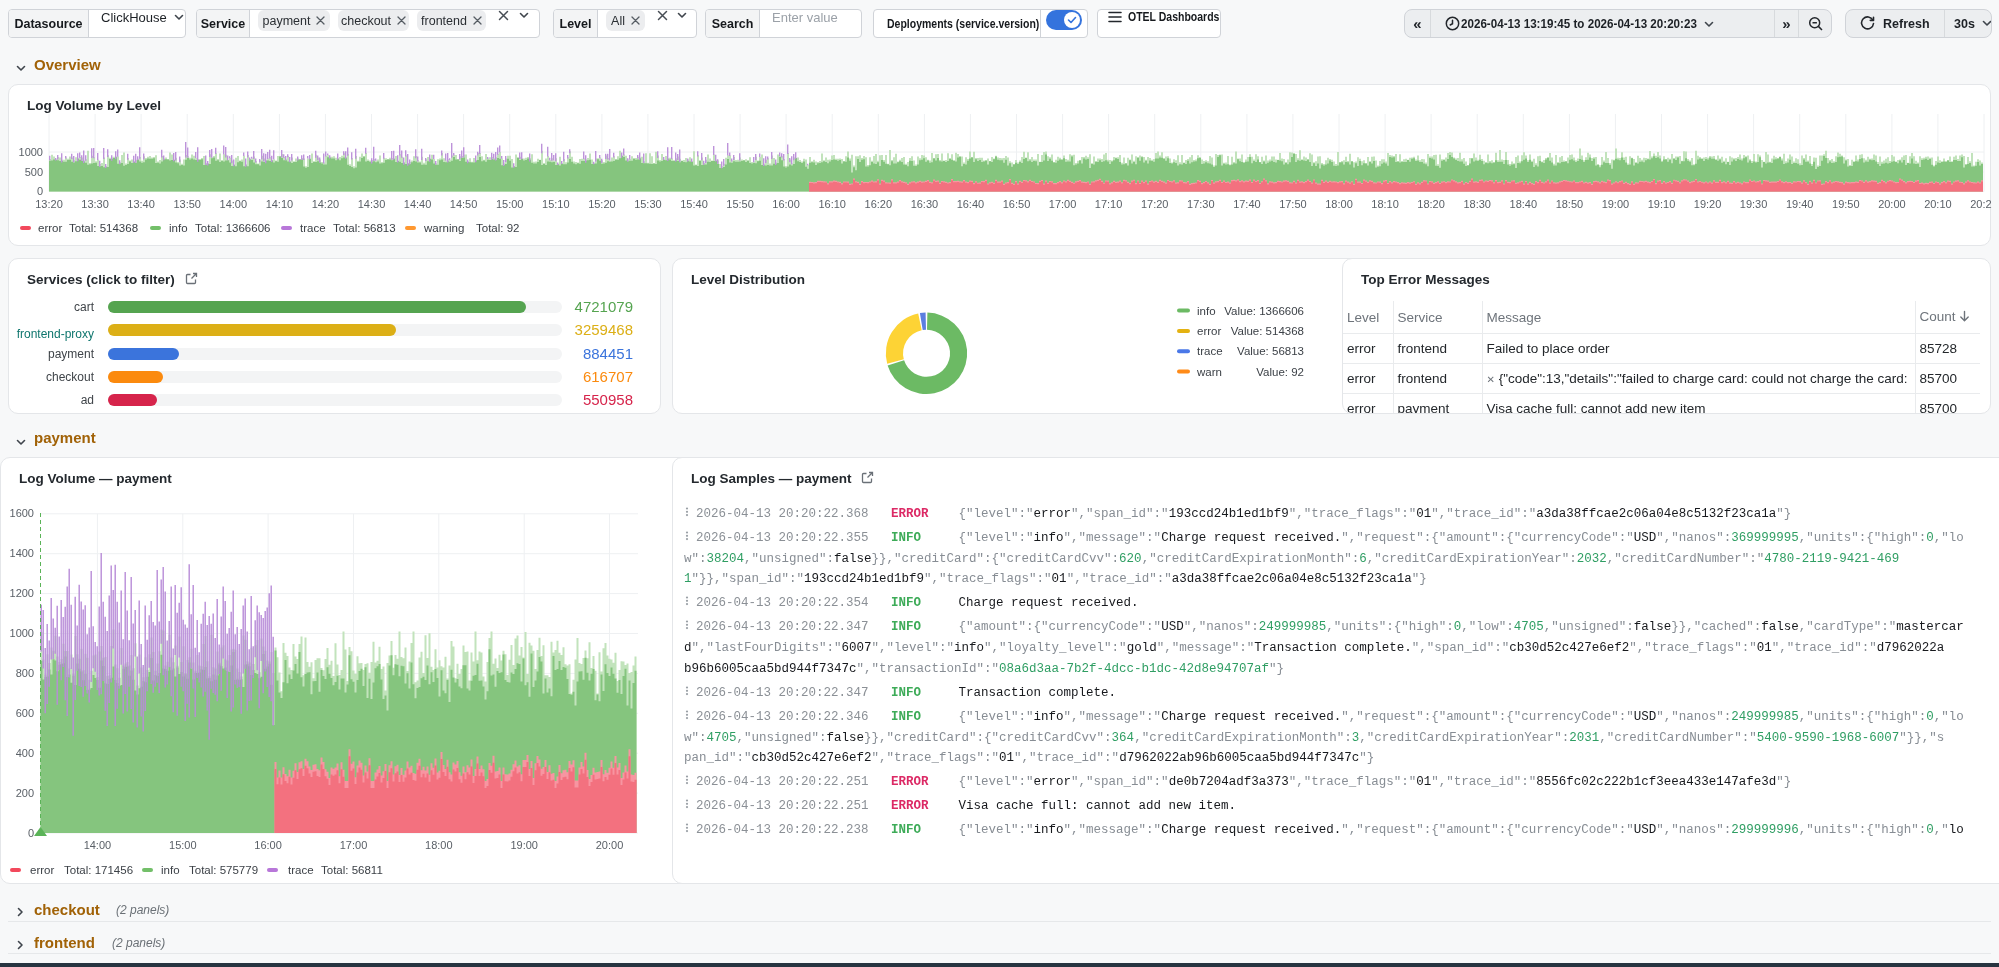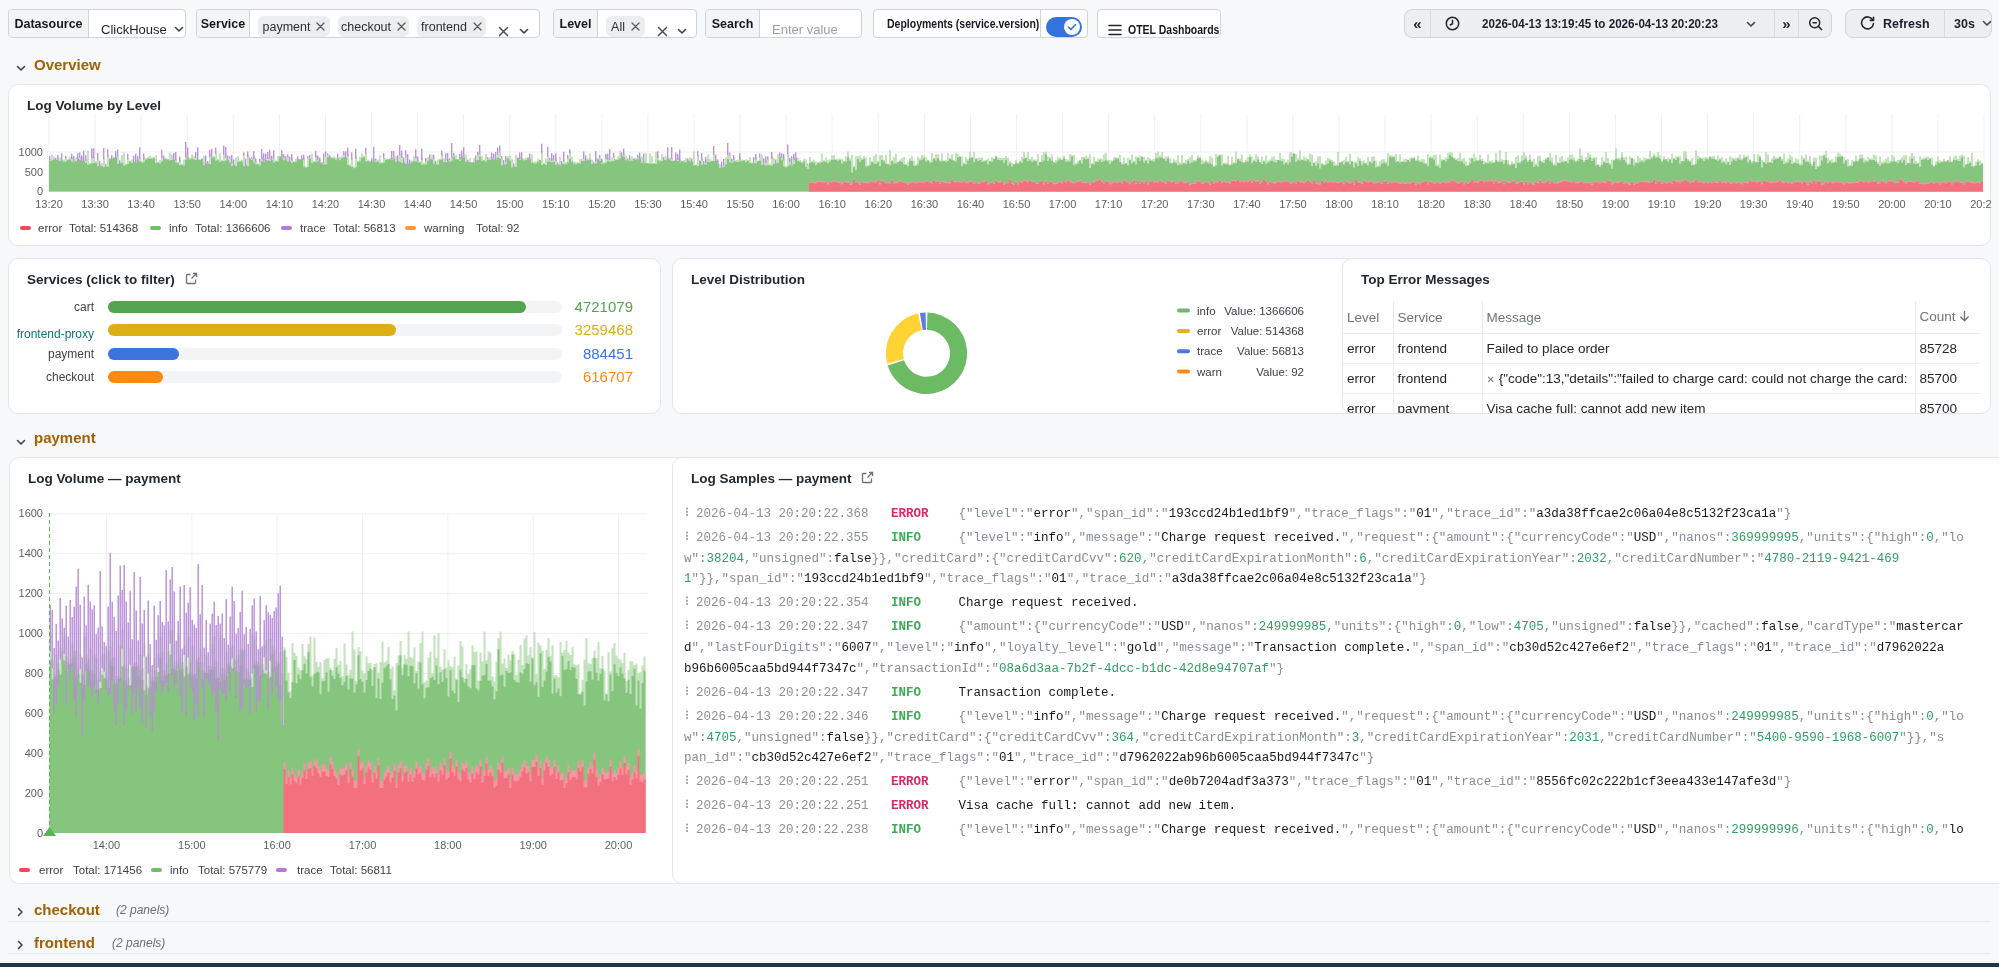--- a/index.html
+++ b/index.html
@@ -1,20 +1,20 @@
 <!DOCTYPE html>
 <html><head><meta charset="utf-8">
 <style>
 *{margin:0;padding:0;box-sizing:border-box}
 html,body{width:1999px;height:967px;overflow:hidden;background:#f7f8f9;
 font-family:"Liberation Sans",sans-serif;color:#1f2328;-webkit-font-smoothing:antialiased}
 .abs{position:absolute}
 .panel{position:absolute;background:#fff;border:1px solid #e4e6e9;border-radius:10px}
 .ptitle{position:absolute;left:18px;top:13px;font-size:13.5px;font-weight:700;color:#24292e;white-space:nowrap}
-.ctl{position:absolute;top:9px;height:29px;background:#fff;border:1px solid #d0d3d8;border-radius:4px;display:flex;align-items:flex-end;overflow:hidden;white-space:nowrap}
+.ctl{position:absolute;top:9px;height:29px;background:#fff;border:1px solid #d0d3d8;border-radius:4px;display:flex;align-items:flex-start;overflow:hidden;white-space:nowrap}
 .ctl .lab{background:#f3f4f5;border-right:1px solid #d0d3d8;height:100%;display:flex;align-items:center;justify-content:center;font-size:12.5px;font-weight:700;color:#16191d;flex:none}
 .tag{display:inline-flex;align-items:center;justify-content:center;gap:6px;background:#ecedef;border-radius:6px;height:21px;font-size:12.5px;color:#2a2e33;margin-left:8px;flex:none}
 .grp{position:absolute;top:9px;height:29px;background:#eceef0;border:1px solid #d0d3d8;border-radius:8px;display:flex;align-items:stretch;overflow:hidden;white-space:nowrap}
 .grp .seg{display:flex;align-items:center;padding:0 10px;border-right:1px solid #d7dadd;font-size:12.5px;font-weight:700;color:#1c2025;flex:none}
 .grp .seg:last-child{border-right:none}
 .sqz{display:inline-block;transform:scaleX(.88);transform-origin:left center;white-space:nowrap}
 .shead{position:absolute;font-size:15px;font-weight:700;color:#a16207;white-space:nowrap}
 .logwrap{position:absolute;left:684px;top:504px;width:1296px;height:380px;overflow:hidden;font:12.5px "Liberation Mono",monospace;color:#2b2f35}
 .log{line-height:20.7px;margin-bottom:3.3px;white-space:pre-wrap;word-break:break-all}
 .log .ts{color:#8b9096}
@@ -93,21 +93,21 @@
 <div class="ctl" style="left:1097px;width:124px">
   <div style="display:flex;align-items:center;gap:6px;padding-left:10px;font-size:12.5px;font-weight:700;color:#16191d">
       <svg width="14" height="12" viewBox="0 0 14 12" stroke="#23272c" stroke-width="1.6" stroke-linecap="round">
         <path d="M1 1.5h12M1 6h12M1 10.5h12"></path>
       </svg> 
       <span class="sqz" style="transform:scaleX(.84)">OTEL Dashboards</span>
     </div>
 </div>
 <div class="grp" style="left:1404px;width:428px">
   <div class="seg" style="width:26px;padding:0;justify-content:center;font-size:15px;color:#23272c">«</div>
-  <div class="seg" style="width:344px;gap:22px;padding:0 0 0 14px">
+  <div class="seg" style="width:344px;gap:1px;padding:0 0 0 14px">
       <svg width="15" height="15" viewBox="0 0 15 15" fill="none">
         <circle cx="7.5" cy="7.5" r="6.2" stroke="#23272c" stroke-width="1.5"></circle>
         <path d="M7.5 4.2V7.7L5.2 9" stroke="#23272c" stroke-width="1.5" stroke-linecap="round"></path>
       </svg> 
       <span class="sqz" style="transform:scaleX(.93)">2026-04-13 13:19:45 to 2026-04-13 20:20:23</span>
       <span style="margin-left:-12px"><svg width="10" height="7" viewBox="0 0 10 7">
           <path d="M1.5 1.5L5 5L8.5 1.5" stroke="#3f454c" stroke-width="1.6" fill="none" stroke-linecap="round" stroke-linejoin="round"></path>
         </svg></span>
     </div>
   <div class="seg" style="width:24px;padding:0;justify-content:center;font-size:15px;color:#23272c">»</div>
@@ -271,20 +271,26 @@
 <div style="position:absolute;left:99px;top:2px;width:454px;height:12px;background:#f3f4f5;border-radius:6px"></div>
 <div style="position:absolute;left:99px;top:2px;width:71px;height:12px;background:#3b74dc;border-radius:6px"></div>
 <div style="position:absolute;left:540px;top:-1px;width:84px;text-align:right;font-size:15px;color:#3b74dc">884451</div>
 </div>
     <div style="position:absolute;left:0;top:109.9px;width:100%;height:16px">
 <div style="position:absolute;right:566px;top:1px;font-size:12px;color:#3f4449">checkout</div>
 <div style="position:absolute;left:99px;top:2px;width:454px;height:12px;background:#f3f4f5;border-radius:6px"></div>
 <div style="position:absolute;left:99px;top:2px;width:55px;height:12px;background:#fb8a0e;border-radius:6px"></div>
 <div style="position:absolute;left:540px;top:-1px;width:84px;text-align:right;font-size:15px;color:#fb8a0e">616707</div>
 </div>
+    <div style="position:absolute;left:0;top:133.2px;width:100%;height:16px">
+<div style="position:absolute;right:566px;top:1px;font-size:12px;color:#3f4449">ad</div>
+<div style="position:absolute;left:99px;top:2px;width:454px;height:12px;background:#f3f4f5;border-radius:6px"></div>
+<div style="position:absolute;left:99px;top:2px;width:49px;height:12px;background:#d6244b;border-radius:6px"></div>
+<div style="position:absolute;left:540px;top:-1px;width:84px;text-align:right;font-size:15px;color:#d6244b">550958</div>
+</div>
 </div>
 
 <div class="panel" style="left:672px;top:258px;width:797px;height:156px">
   <div class="ptitle">Level Distribution</div>
   <svg width="659" height="156" viewBox="0 0 659 156" style="position:absolute;left:0;top:0">
 <style>.lg{font:11.5px "Liberation Sans",sans-serif;fill:#3c4147}</style>
 <path d="M254.4 53.6A40.7 40.7 0 1 1 214.6 106.4L231.1 101.3A23.5 23.5 0 1 0 254.0 70.8Z" fill="#6cba64"></path>
       <path d="M214.2 104.8A40.7 40.7 0 0 1 245.2 54.5L248.7 71.3A23.5 23.5 0 0 0 230.8 100.3Z" fill="#fdd335"></path>
       <path d="M246.9 54.1A40.7 40.7 0 0 1 252.6 53.6L253.0 70.8A23.5 23.5 0 0 0 249.7 71.1Z" fill="#5b7fe0"></path>
       <rect x="504" y="49.6" width="13" height="4" rx="2" fill="#6cba64"></rect>
@@ -342,21 +348,21 @@
   </tbody>
       </table>
   </div>
 </div>
 
 <span class="abs" style="left:16px;top:432px"><svg width="10" height="7" viewBox="0 0 10 7">
       <path d="M1.5 1.5L5 5L8.5 1.5" stroke="#3f454c" stroke-width="1.6" fill="none" stroke-linecap="round" stroke-linejoin="round"></path>
     </svg></span>
 <div class="shead" style="left:34px;top:429px">payment</div>
 
-<div class="panel" style="left:9px;top:457px;width:720px;height:427px">
+<div class="panel" style="left:0;top:457px;width:720px;height:427px">
   <div class="ptitle">Log Volume — payment</div>
   <svg width="648" height="427" viewBox="0 0 648 427" style="position:absolute;left:0;top:0">
 <style>.ax{font:11px "Liberation Sans",sans-serif;fill:#595f66}.lg{font:11.5px "Liberation Sans",sans-serif;fill:#3c4147}</style>
 <line x1="96.4" y1="55.7" x2="96.4" y2="375" stroke="#eef0f2"></line>
       <line x1="181.8" y1="55.7" x2="181.8" y2="375" stroke="#eef0f2"></line>
       <line x1="267.1" y1="55.7" x2="267.1" y2="375" stroke="#eef0f2"></line>
       <line x1="352.5" y1="55.7" x2="352.5" y2="375" stroke="#eef0f2"></line>
       <line x1="437.8" y1="55.7" x2="437.8" y2="375" stroke="#eef0f2"></line>
       <line x1="523.2" y1="55.7" x2="523.2" y2="375" stroke="#eef0f2"></line>
       <line x1="608.5" y1="55.7" x2="608.5" y2="375" stroke="#eef0f2"></line>

